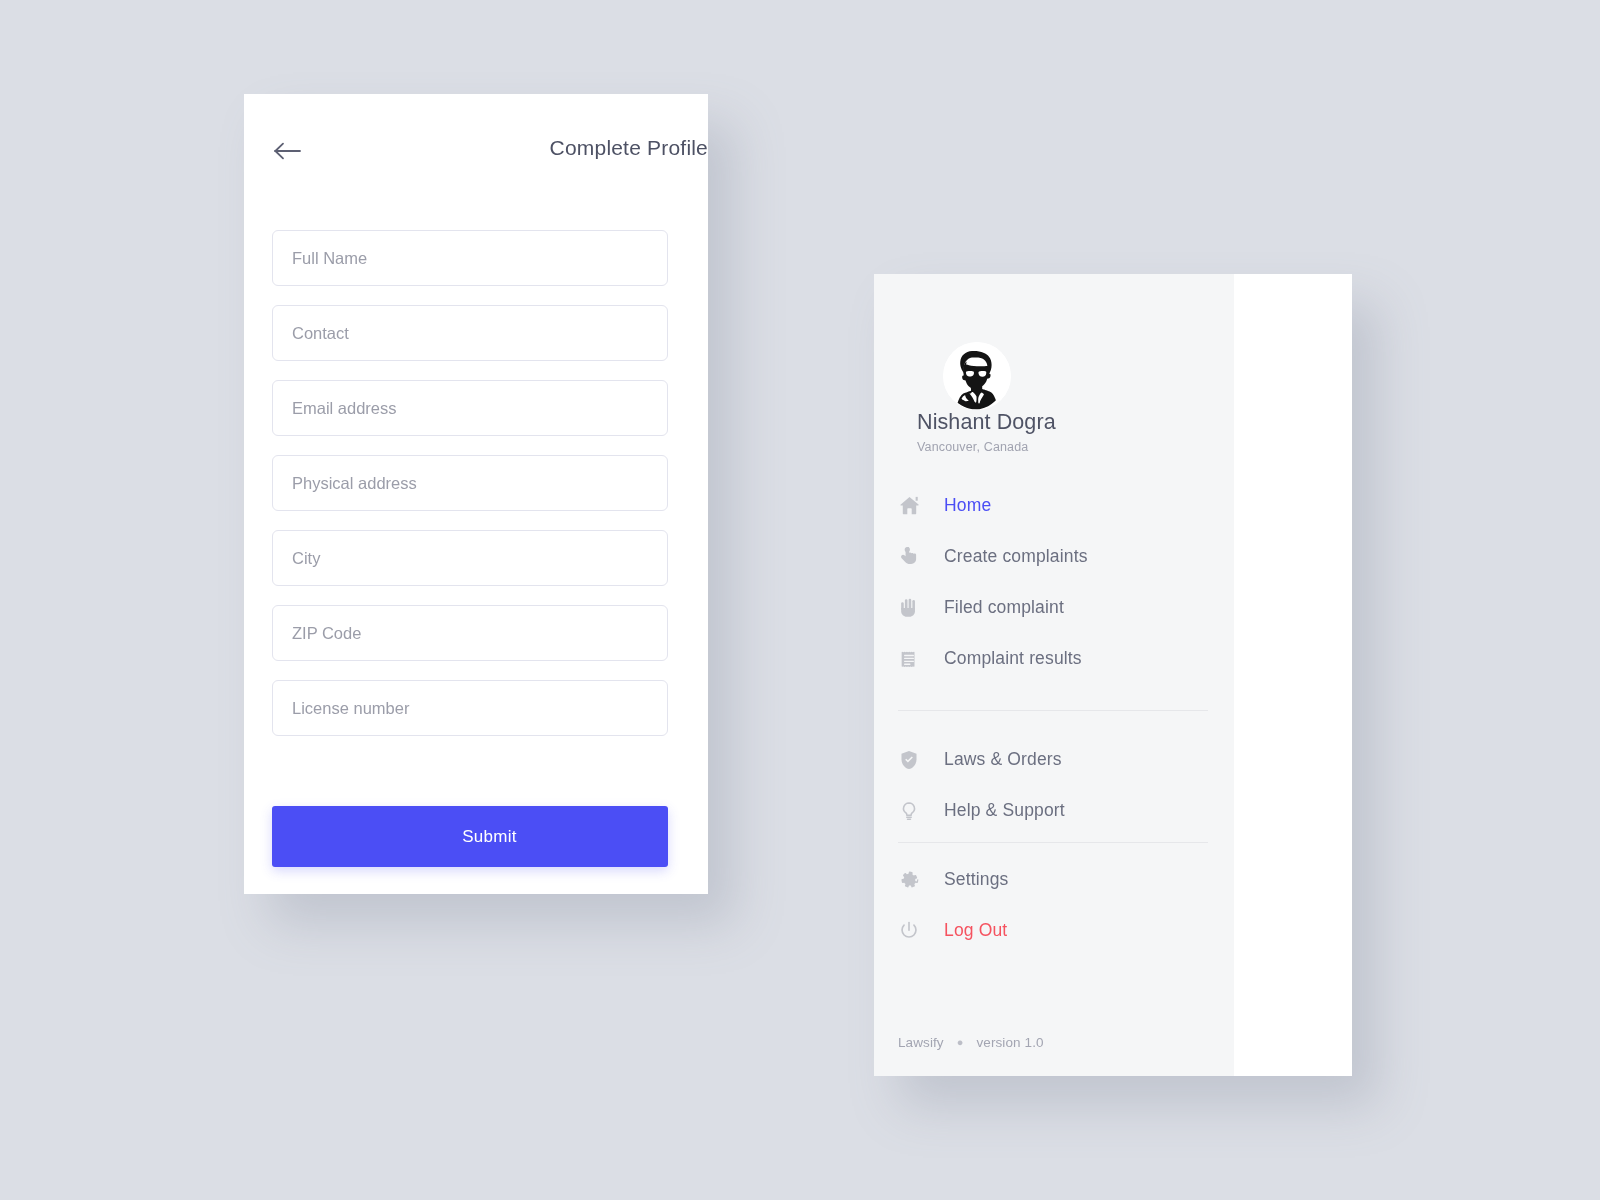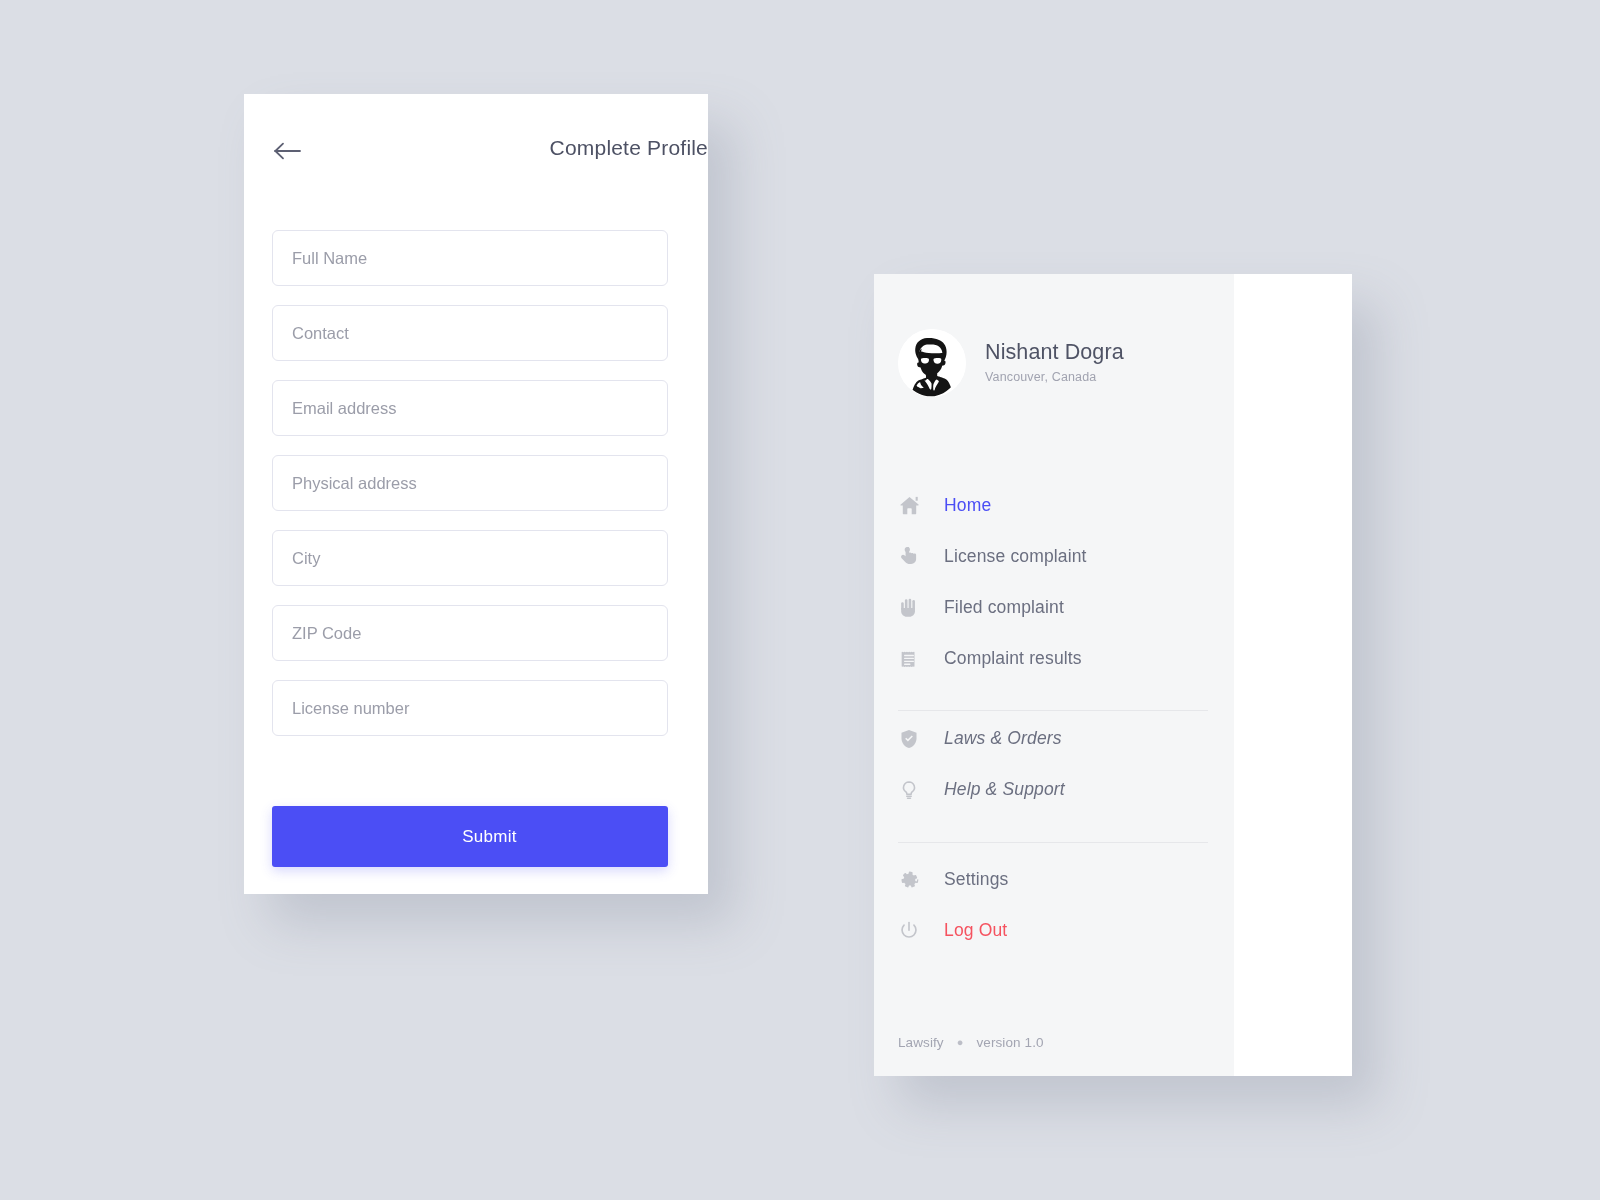--- a/index.html
+++ b/index.html
@@ -127,23 +127,24 @@
     left: 360px;
     top: 0;
     right: 0;
     height: 100%;
     background: #ffffff;
   }
 
   .user-block {
     position: absolute;
     left: 24px;
-    top: 55px;
+    top: 68px;
     display: flex;
     align-items: center;
+    flex-direction: column;
   }
 
   .avatar {
     width: 68px;
     height: 68px;
     border-radius: 50%;
     background: #ffffff;
     overflow: hidden;
     flex: 0 0 auto;
     position: relative;
@@ -166,21 +167,21 @@
     margin-top: 5px;
     letter-spacing: 0.15px;
   }
 
   .menu-group {
     position: absolute;
     left: 24px;
     width: 312px;
   }
   .menu-group.g1 { top: 206px; }
-  .menu-group.g2 { top: 439px; font-style: italic; }
+  .menu-group.g2 { top: 460px; }
   .menu-group.g3 { top: 580px; }
 
   .menu-item {
     display: flex;
     align-items: center;
     height: 51px;
     cursor: pointer;
   }
   .menu-icon {
     width: 46px;
@@ -304,21 +305,21 @@
         <span class="menu-label">Home</span>
       </div>
 
       <div class="menu-item">
         <span class="menu-icon">
           <svg width="23" height="23" viewBox="0 0 24 24" fill="currentColor">
             <path d="M10.6 2c-1.5 0-2.7 1.2-2.7 2.7v7.1l-1.2-1c-.9-.8-2.2-.7-3 .2-.7.8-.7 2 .1 2.8l4 4.1c1.1 1.2 2.7 1.9 4.4 1.9h1.6c2.8 0 5.1-2.3 5.1-5.1v-4.4c0-.8-.6-1.4-1.4-1.4-.4 0-.8.2-1 .4-.2-.6-.8-1-1.5-1-.4 0-.8.1-1 .4-.3-.5-.8-.9-1.5-.9-.4 0-.8.1-1 .4V4.7C11.5 3.2 12.1 2 10.6 2z"></path>
             <circle cx="9.7" cy="4.7" r="2.7"></circle>
           </svg>
         </span>
-        <span class="menu-label">License complaint</span>
+        <span class="menu-label">Create complaints</span>
       </div>
 
       <div class="menu-item">
         <span class="menu-icon">
           <svg width="23" height="23" viewBox="0 0 24 24" fill="currentColor">
             <rect x="3.3" y="6.5" width="2.7" height="8" rx="1.3"></rect>
             <rect x="7.2" y="3.5" width="2.7" height="11" rx="1.3"></rect>
             <rect x="11.1" y="2.8" width="2.7" height="11.7" rx="1.3"></rect>
             <rect x="15" y="4.2" width="2.7" height="10.3" rx="1.3"></rect>
             <path d="M3.3 12.5h14.4v3.3c0 3.2-2.6 5.8-5.8 5.8h-2.8c-3.2 0-5.8-2.6-5.8-5.8v-3.3z"></path>

